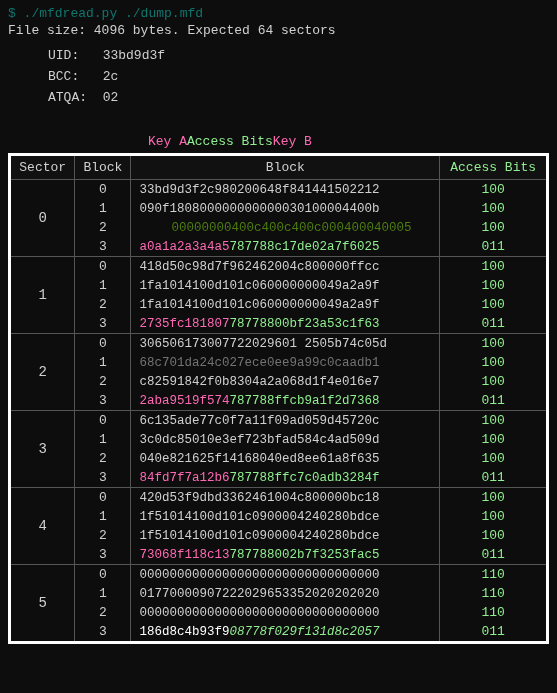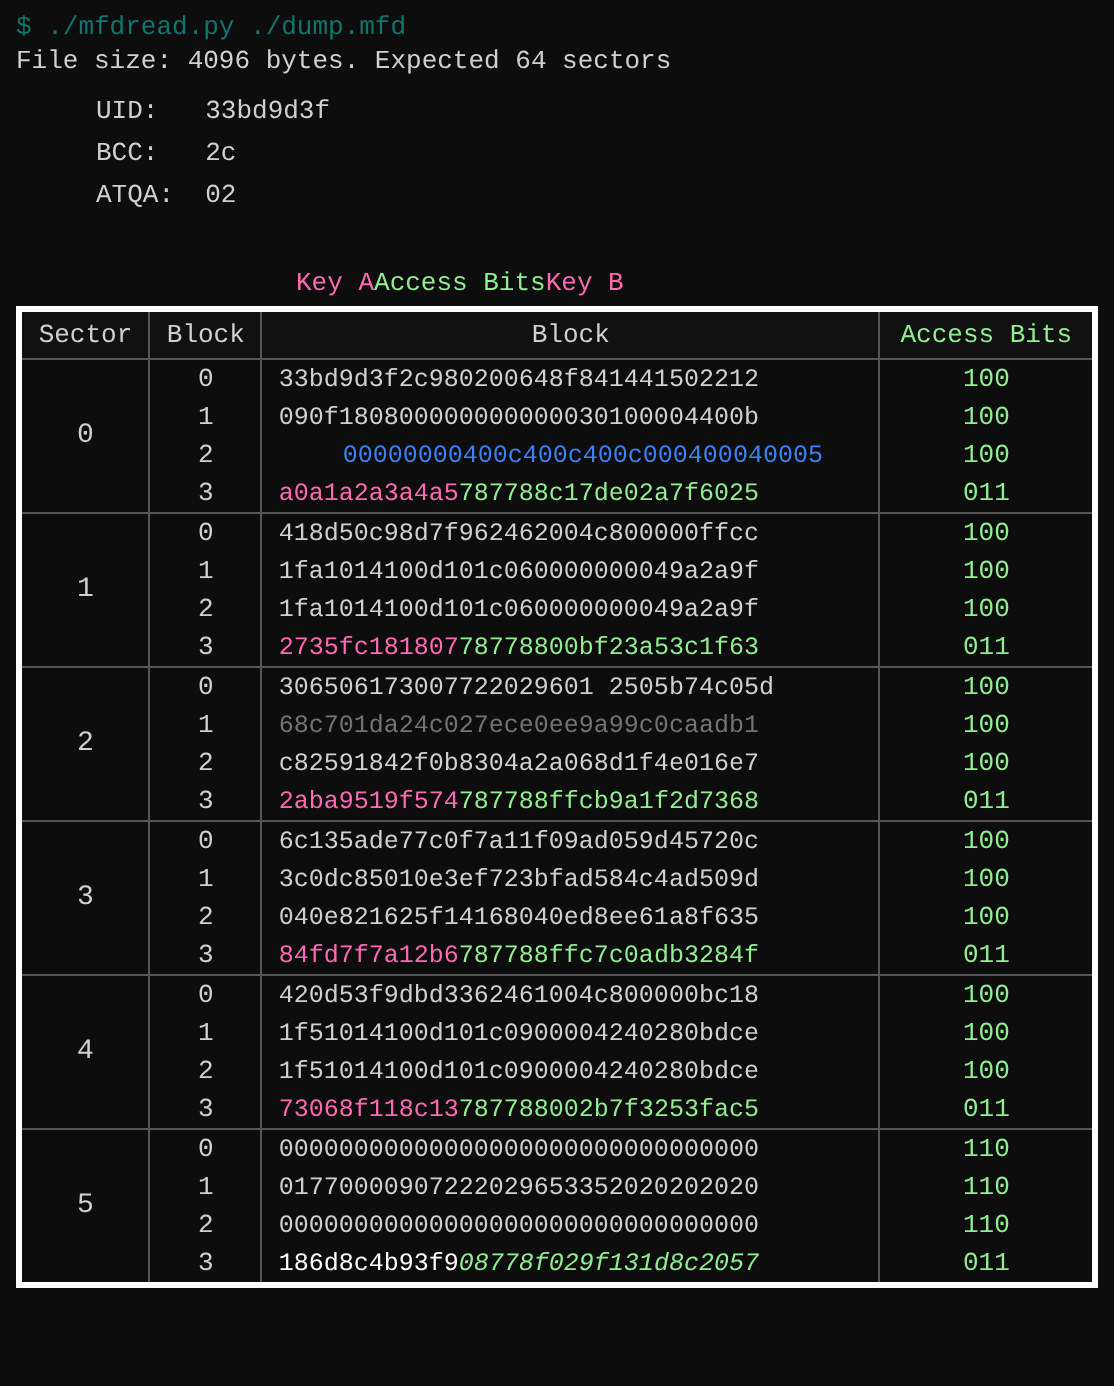--- a/index.html
+++ b/index.html
@@ -106,21 +106,21 @@
         <td class="data-cell" style="color: rgb(208, 208, 208);">33bd9d3f2c980200648f841441502212</td>
         <td class="access-cell" style="color: rgb(144, 238, 144); text-align: center;">100</td>
       </tr>
       <tr>
         <td class="block-cell" style="color: rgb(208, 208, 208);">1</td>
         <td class="data-cell" style="color: rgb(208, 208, 208);">090f180800000000000030100004400b</td>
         <td class="access-cell" style="color: rgb(144, 238, 144); text-align: center;">100</td>
       </tr>
       <tr>
         <td class="block-cell" style="color: rgb(208, 208, 208);">2</td>
-        <td class="data-cell" style="color: #3b82f6; padding-left: 40px;">00000000400c400c400c000400040005</td>
+        <td class="data-cell" style="color: #4d7c0f; padding-left: 40px;">00000000400c400c400c000400040005</td>
         <td class="access-cell" style="color: rgb(144, 238, 144); text-align: center;">100</td>
       </tr>
       <tr>
         <td class="block-cell" style="color: rgb(208, 208, 208);">3</td>
         <td class="data-cell"><span style="color: rgb(255, 105, 180);">a0a1a2a3a4a5</span><span style="color: rgb(144, 238, 144);">787788c17de02a7f6025</span></td>
         <td class="access-cell" style="color: rgb(144, 238, 144); text-align: center;">011</td>
       </tr>
       <tr style="border-top: 1px solid rgb(85, 85, 85);">
         <td class="sector-cell" rowspan="4" style="font-size: 14px; border-right: 1px solid rgb(85, 85, 85); vertical-align: middle;">1</td>
         <td class="block-cell" style="color: rgb(208, 208, 208);">0</td>

